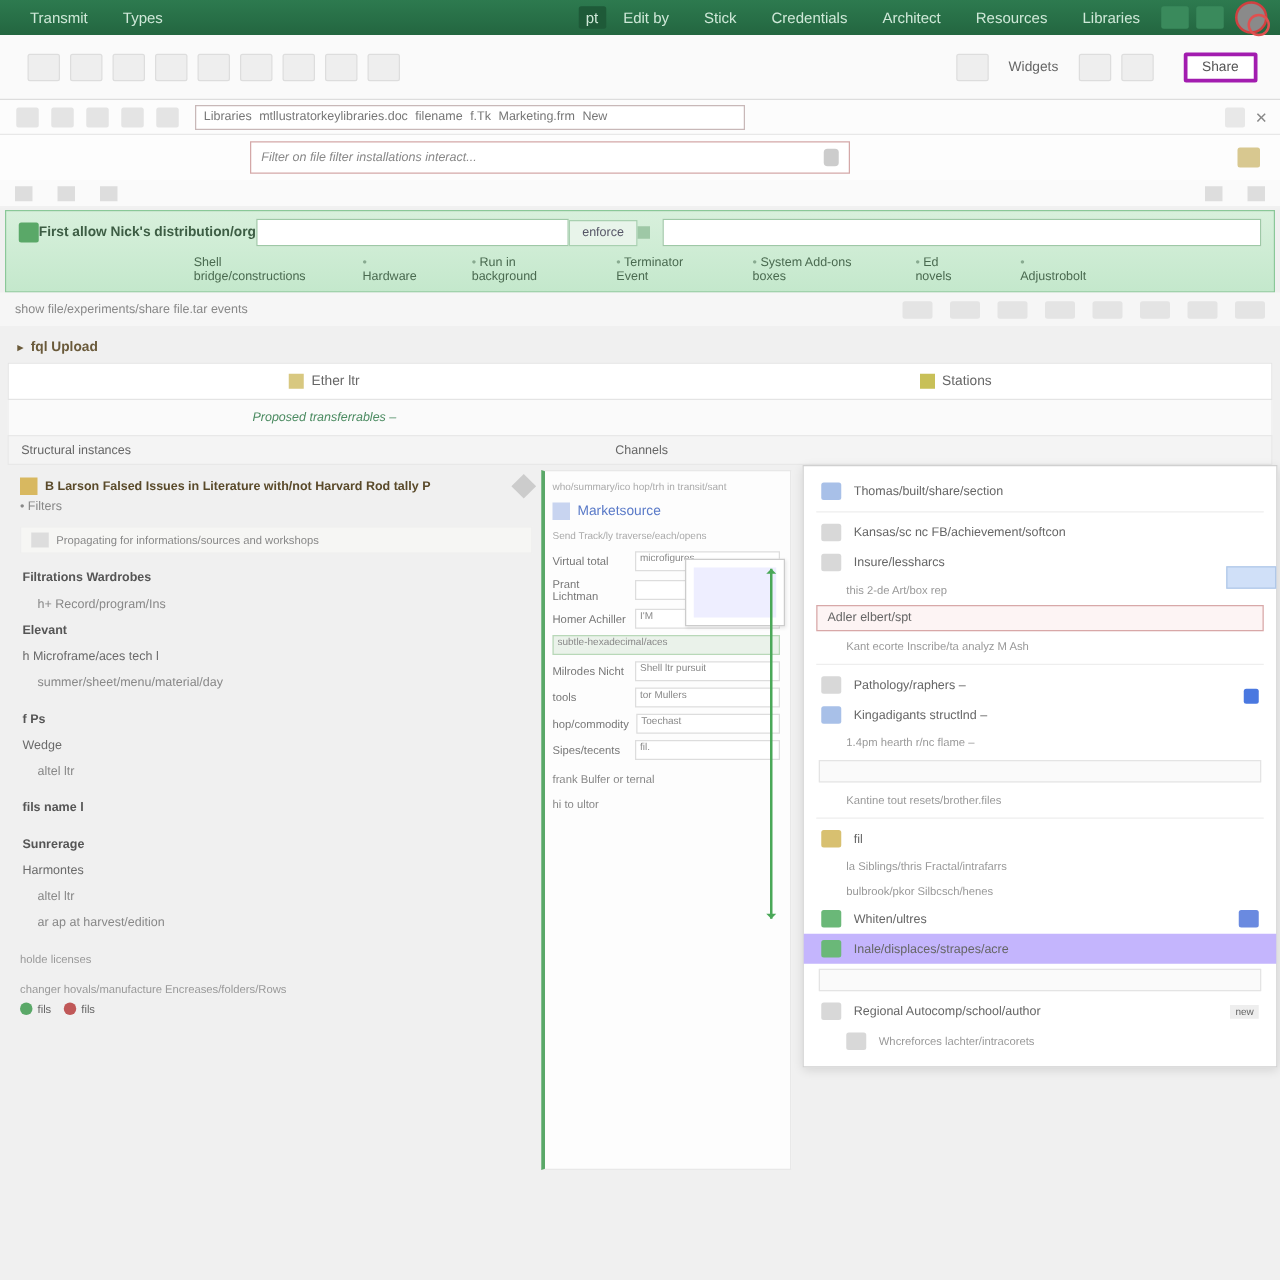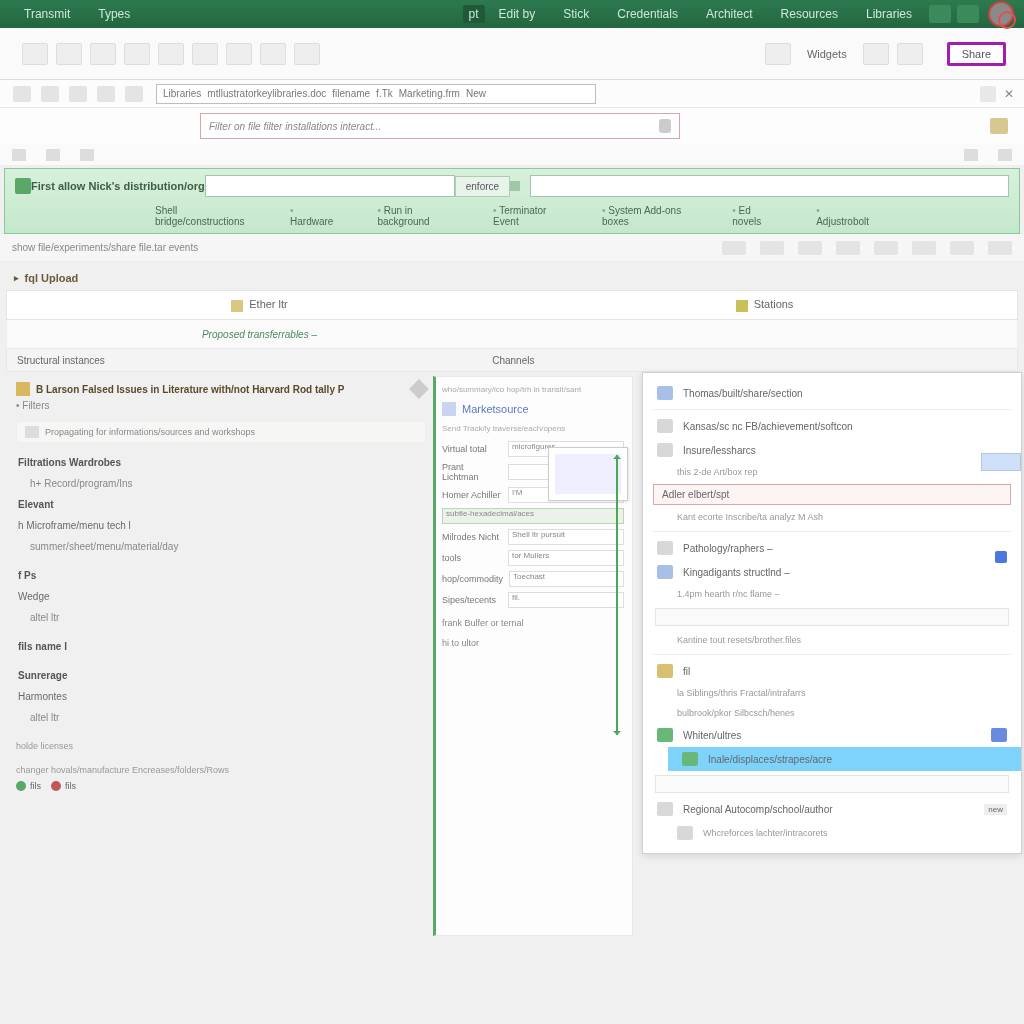--- a/index.html
+++ b/index.html
@@ -108,21 +108,21 @@
 .midpanel .thumb { position:absolute; right:4px; top:70px; width:80px; height:54px; background:#fff; border:1px solid #ccc; box-shadow:1px 1px 3px rgba(0,0,0,.1); }
 .midpanel .thumb::after { content:""; position:absolute; left:6px; top:6px; right:6px; bottom:6px; background:#eef; }
 
 
 .rpanel { position:absolute; right:-4px; top:-4px; width:380px; background:#fff; border:1px solid #d0d0d0; box-shadow:0 2px 8px rgba(0,0,0,.12); padding:8px 0; font-size:10px; }
 .rpanel .ritem { padding:5px 14px; display:flex; align-items:center; gap:10px; color:#666; }
 .rpanel .ritem .rico { width:16px; height:14px; background:#d8d8d8; border-radius:2px; flex-shrink:0; }
 .rpanel .ritem.hl { background:#fdf4f4; border:1px solid #d8a8a8; margin:2px 10px; padding:4px 8px; }
 .rpanel .ritem.sub { padding-left:34px; font-size:9px; color:#999; }
 .rpanel .rsep { height:1px; background:#eee; margin:4px 10px; }
-.rpanel .ritem.sel { background:#7dd3fc;margin-left:25px; }
+.rpanel .ritem.sel { background:#c4b5fd; }
 .rpanel .ritem .badge { margin-left:auto; width:16px; height:14px; background:#6a8ae0; border-radius:2px; }
 .rpanel .ritem .rico.g { background:#6ab878; }
 .rpanel .ritem .rico.y { background:#d8c070; }
 .rpanel .ritem .rico.b { background:#a8c0e8; }
 .rpanel .rinput { margin:4px 12px; height:18px; background:#fafafa; border:1px solid #e4e4e4; }
 
 
 .rthumb { position:absolute; right:0; top:80px; width:40px; height:18px; background:#d0e0f8; border:1px solid #b0c8e8; }
 .rbluedot { position:absolute; right:14px; top:178px; width:12px; height:12px; background:#4a78e0; border-radius:2px; }
 
@@ -258,35 +258,36 @@
     <div class="lsub">• <span>Filters</span></div>
     <div class="lbox">
       <span class="lbico"></span>
       <span>Propagating for informations/sources and workshops</span>
     </div>
 
     <div class="lgroup">
       <div class="litem b">Filtrations Wardrobes</div>
       <div class="litem i">h+ Record/program/Ins</div>
       <div class="litem b">Elevant</div>
-      <div class="litem">h Microframe/menu tech l</div>
+      <div class="litem">h Microframe/aces tech l</div>
       <div class="litem i">summer/sheet/menu/material/day</div>
     </div>
     <div class="lgroup">
       <div class="litem b">f Ps</div>
       <div class="litem">Wedge</div>
       <div class="litem i">altel ltr</div>
     </div>
     <div class="lgroup">
       <div class="litem b">fils name l</div>
     </div>
     <div class="lgroup">
       <div class="litem b">Sunrerage</div>
       <div class="litem">Harmontes</div>
       <div class="litem i">altel ltr</div>
+      <div class="litem i">ar ap  at harvest/edition</div>
     </div>
     <div class="lfoot">holde licenses</div>
     <div class="lfoot">changer  hovals/manufacture  Encreases/folders/Rows</div>
     <div class="chips">
       <span class="chip">
           <span class="dot" style="background:#5aa868"></span>
           <span>fils</span>
         </span>
       <span class="chip">
           <span class="dot" style="background:#c05858"></span>

